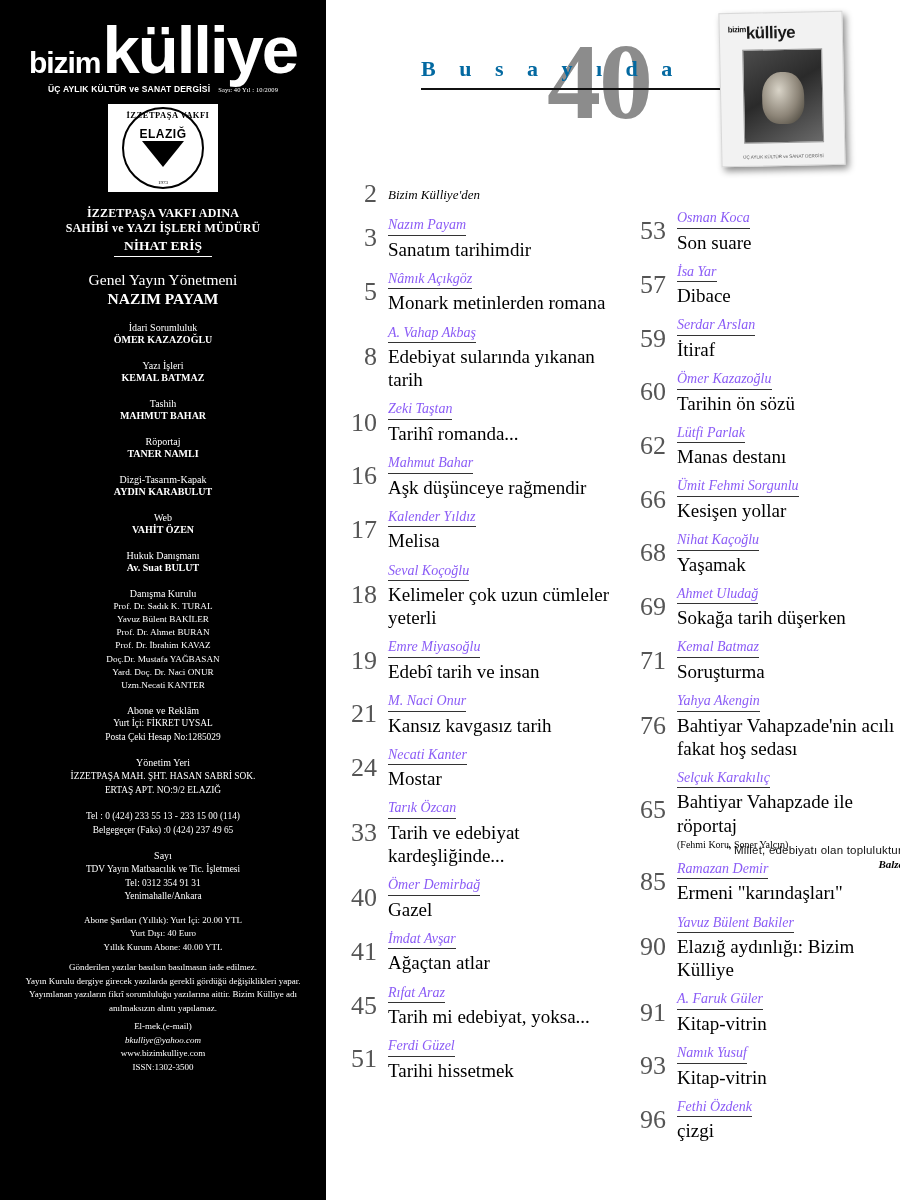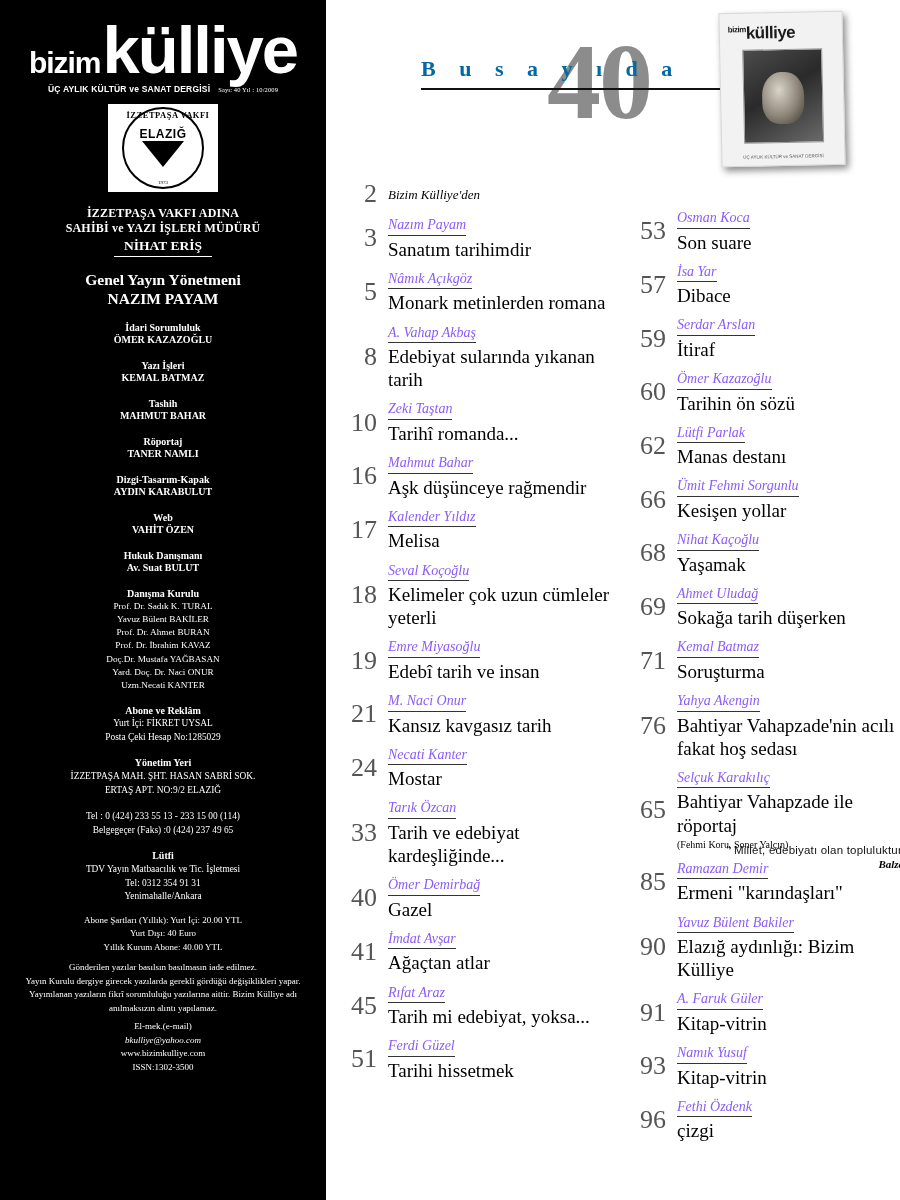--- a/index.html
+++ b/index.html
@@ -156,21 +156,21 @@
     margin-top: 2px;
     border-bottom: 1px solid #fff;
     display: inline-block;
     padding: 0 10px 2px;
   }
   .imp-block {
     margin-top: 13px;
   }
   .imp-role {
     font-family: "Liberation Serif", serif;
-    font-weight: 700;
+    font-weight: 400;
     line-height: 1.25;
     margin-top: 12px;
   }
   .imp-person {
     font-family: "Liberation Serif", serif;
     font-weight: 700;
     line-height: 1.25;
   }
   .sz16 { font-size: 15.5px; }
   .sz10 { font-size: 10px; }
@@ -464,21 +464,21 @@
         <div class="imp-small">İZZETPAŞA MAH. ŞHT. HASAN SABRİ SOK.</div>
         <div class="imp-small">ERTAŞ APT. NO:9/2            ELAZIĞ</div>
       </div>
 
       <div class="imp-block">
         <div class="imp-small">Tel :  0 (424) 233 55 13 - 233 15 00 (114)</div>
         <div class="imp-small">Belgegeçer (Faks) :0 (424) 237 49 65</div>
       </div>
 
       <div class="imp-block">
-        <div class="imp-role sz10">Lütfi</div>
+        <div class="imp-role sz10">Sayı</div>
         <div class="imp-small">TDV Yayın Matbaacılık ve Tic. İşletmesi</div>
         <div class="imp-small">Tel: 0312 354 91 31</div>
         <div class="imp-small">Yenimahalle/Ankara</div>
       </div>
     </div>
 
     <div class="imp-foot">
       <div>Abone Şartları (Yıllık):   Yurt İçi: 20.00 YTL</div>
       <div>Yurt Dışı: 40 Euro</div>
       <div>Yıllık Kurum Abone: 40.00 YTL</div>

